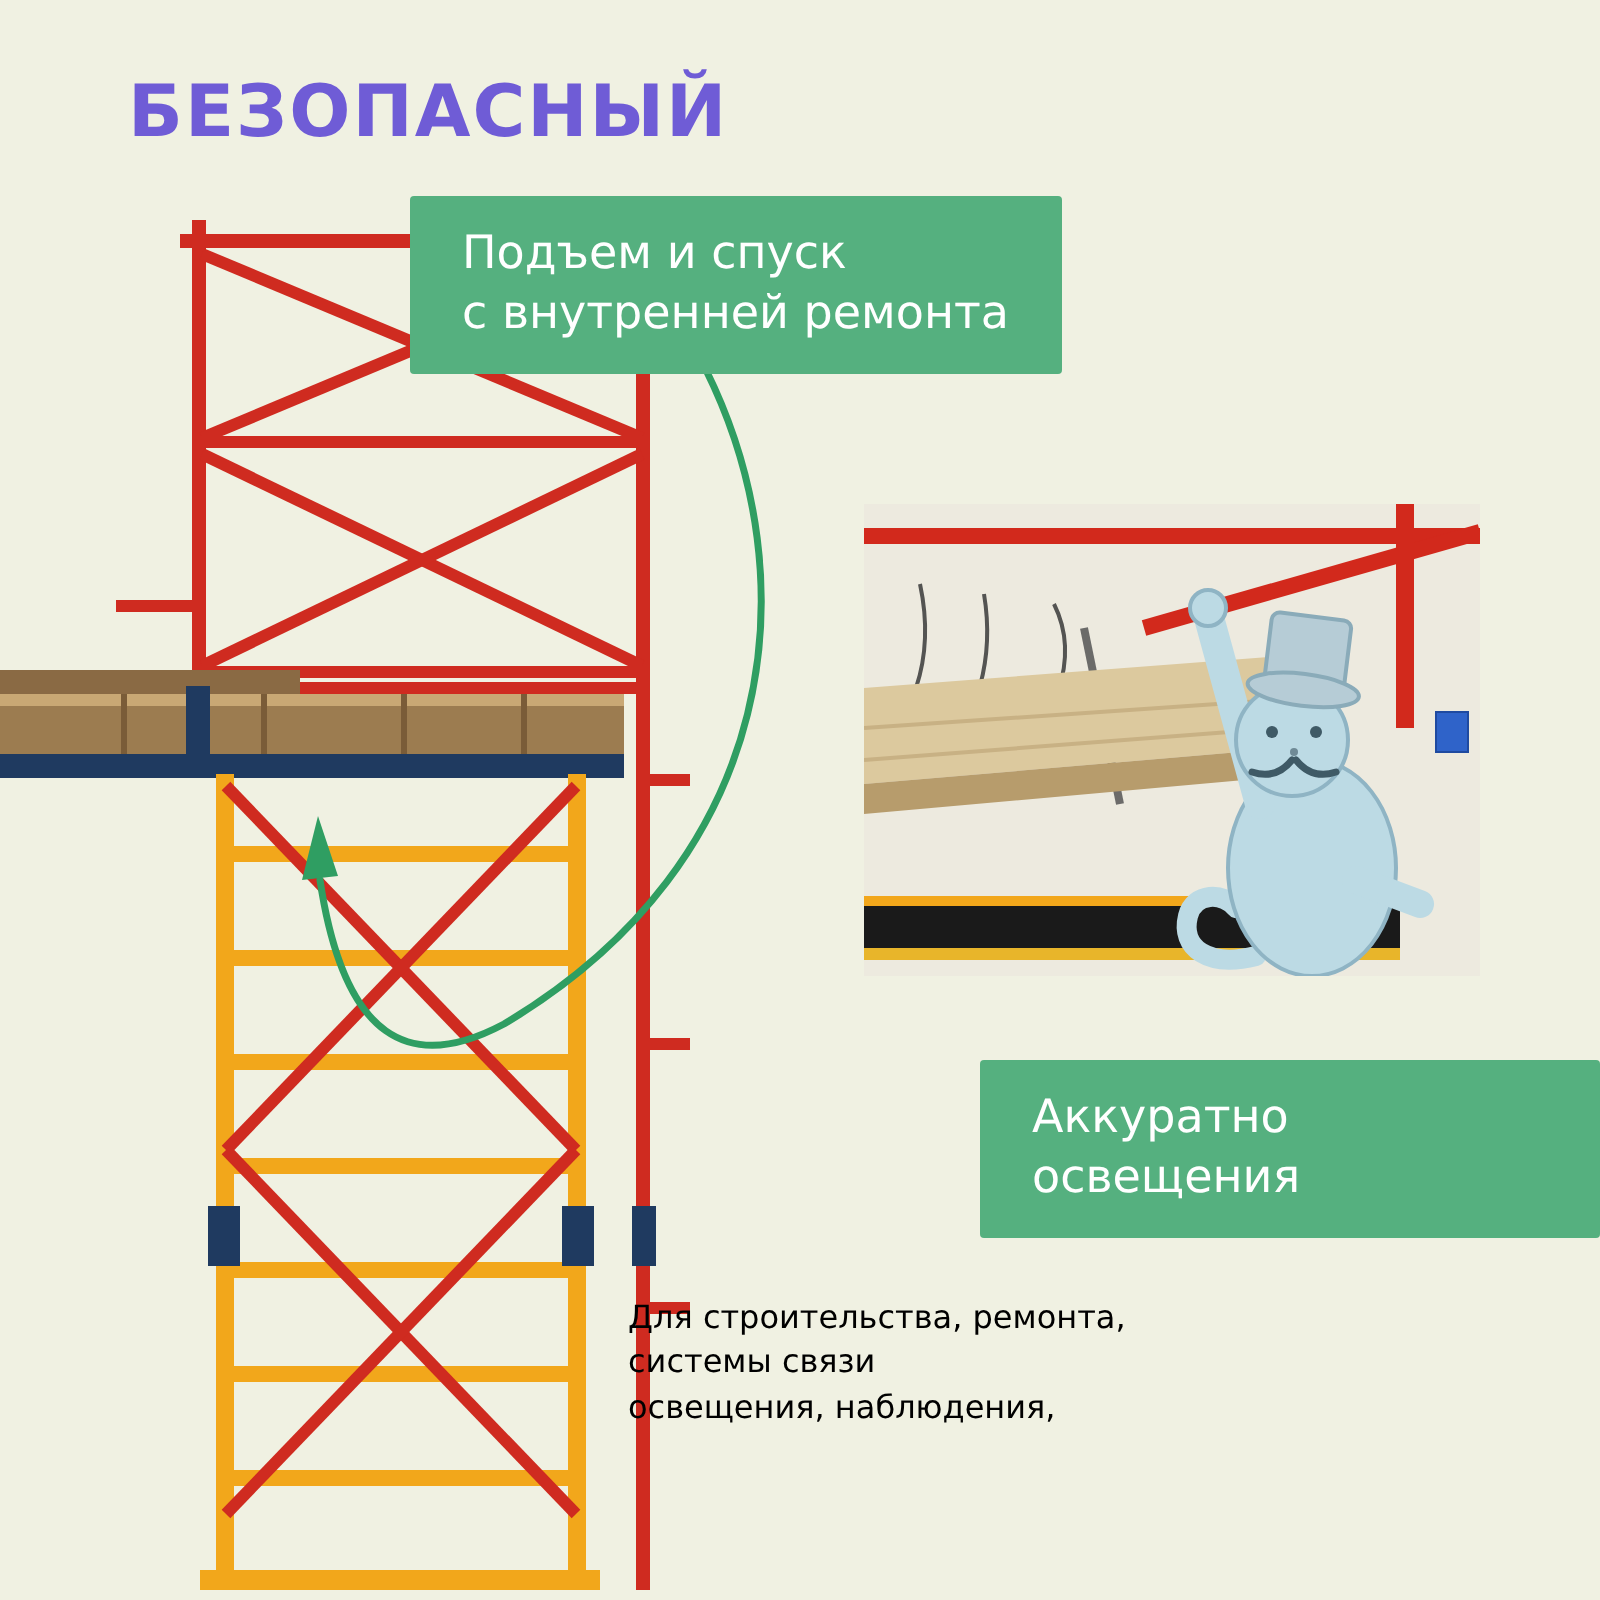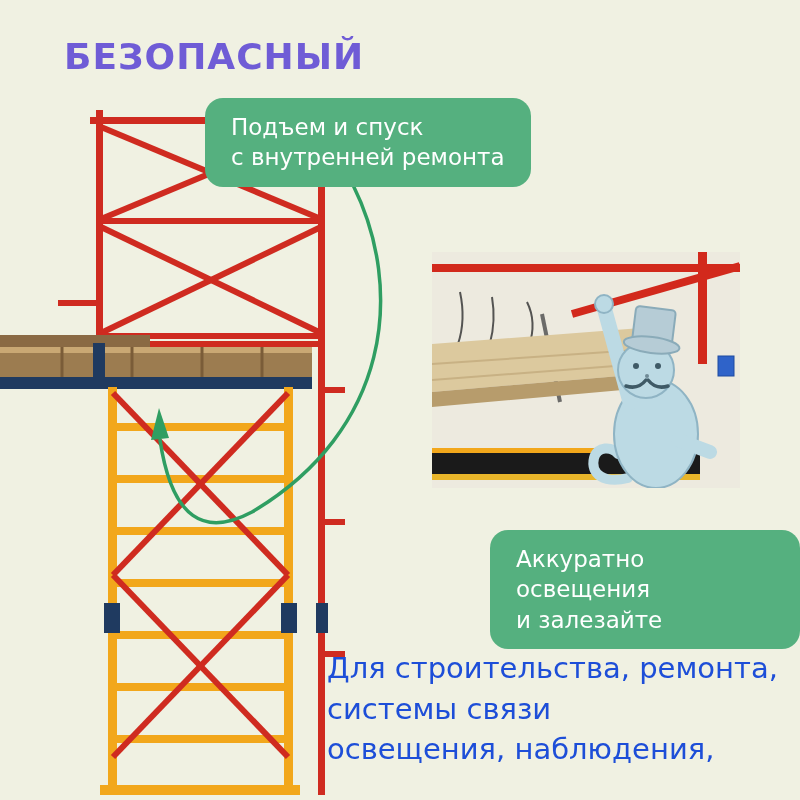--- a/index.html
+++ b/index.html
@@ -11,28 +11,28 @@
   .title{
     position:absolute; left:64px; top:36px;
     font-size:36px; font-weight:bold; letter-spacing:1px;
     color:#6f5cd6;
   }
   .scaffold-svg{ position:absolute; left:0; top:105px; }
   .arrow-svg{ position:absolute; left:0; top:0; pointer-events:none; }
   .inset-svg{ position:absolute; left:432px; top:252px; }
   .callout{
     position:absolute; background:#55b07f; color:#ffffff;
-    border-radius:18px; padding:14px 26px;
+    border-radius:2px; padding:14px 26px;
     font-size:23px; line-height:1.32; font-weight:500;
   }
   .callout-climb{ left:205px; top:98px; }
   .callout-lift{ left:490px; top:530px; }
   .caption{
-    position:absolute; left:327px; top:648px;
-    color:#1d4ed8; font-size:29px; line-height:1.4; font-weight:500;
+    position:absolute; left:314px; top:648px;
+    color:#000000; font-size:16px; line-height:1.4; font-weight:500;
   }
 </style>
 </head>
 <body>
 
 <div class="page">
 
   <svg class="scaffold-svg" width="345" height="695" viewBox="0 0 345 695">
 
     <g>
@@ -144,21 +144,20 @@
 
   <h1 class="title">БЕЗОПАСНЫЙ</h1>
 
   <div class="callout callout-climb">
     <div>Подъем и спуск</div>
     <div>с внутренней ремонта</div>
   </div>
 
   <div class="callout callout-lift">
     <div>Аккуратно освещения</div>
-    <div>и залезайте</div>
   </div>
 
   <div class="caption">
     <div>Для строительства, ремонта,</div>
     <div>системы связи</div>
     <div>освещения, наблюдения,</div>
   </div>
 
 </div>
 

